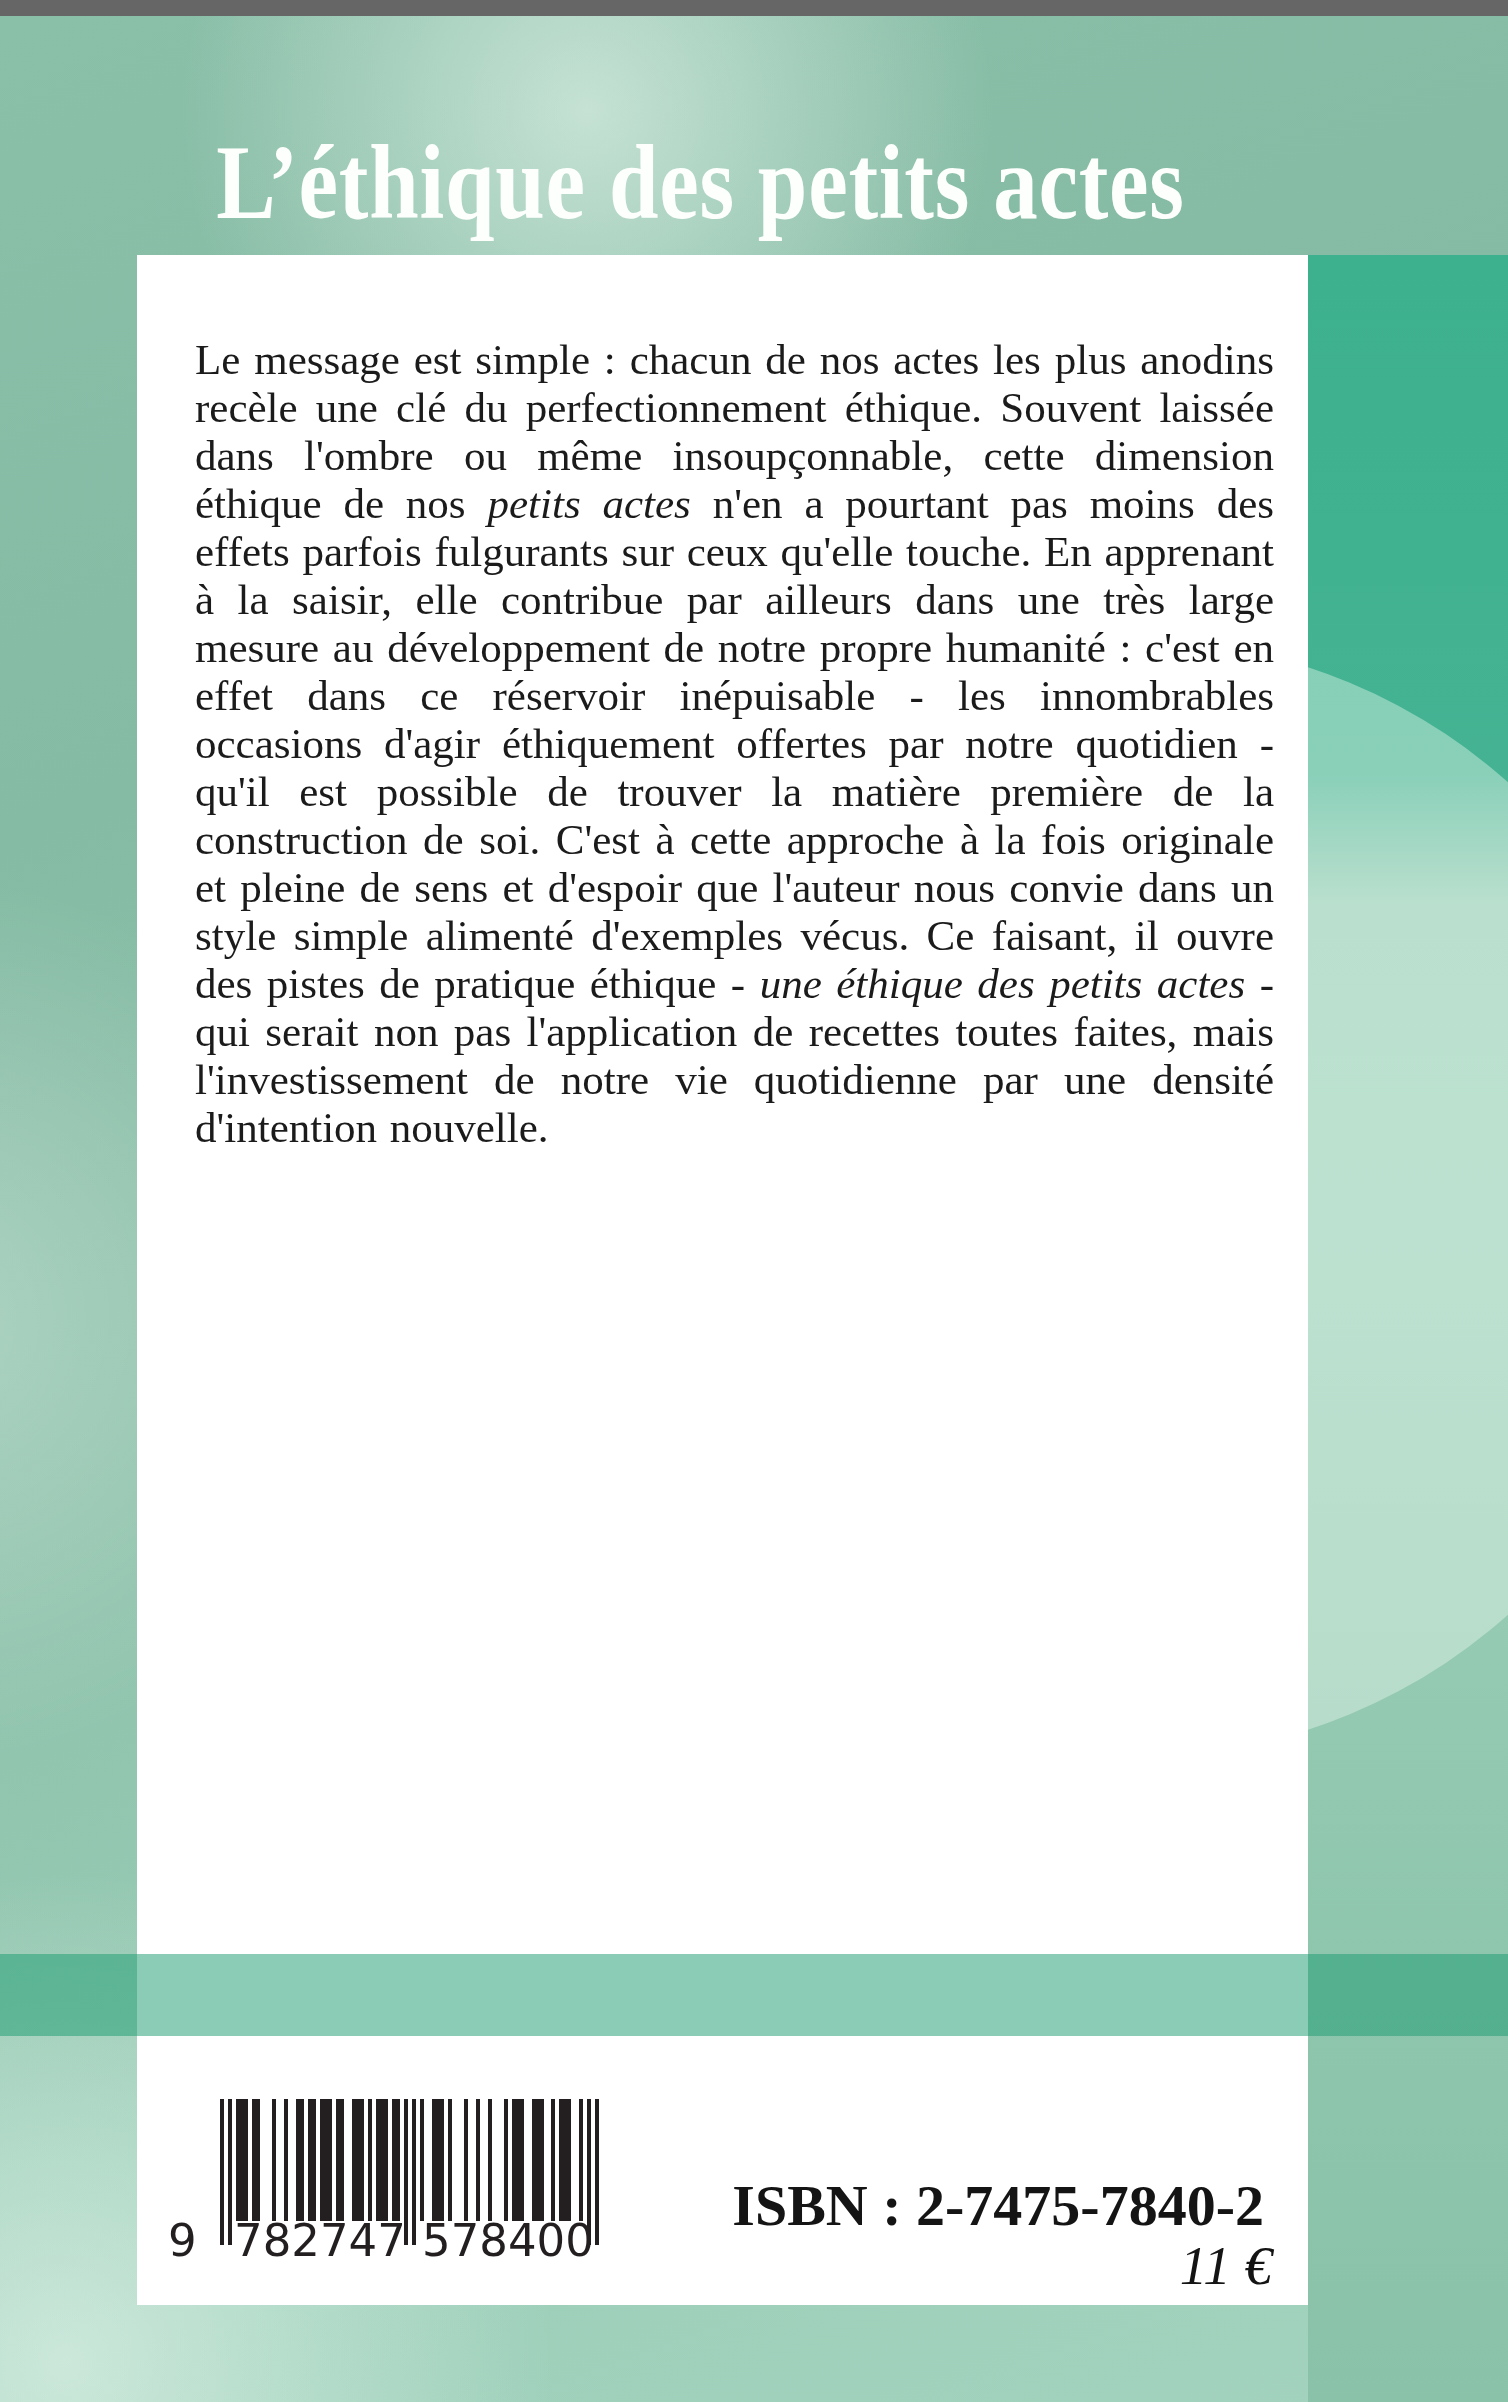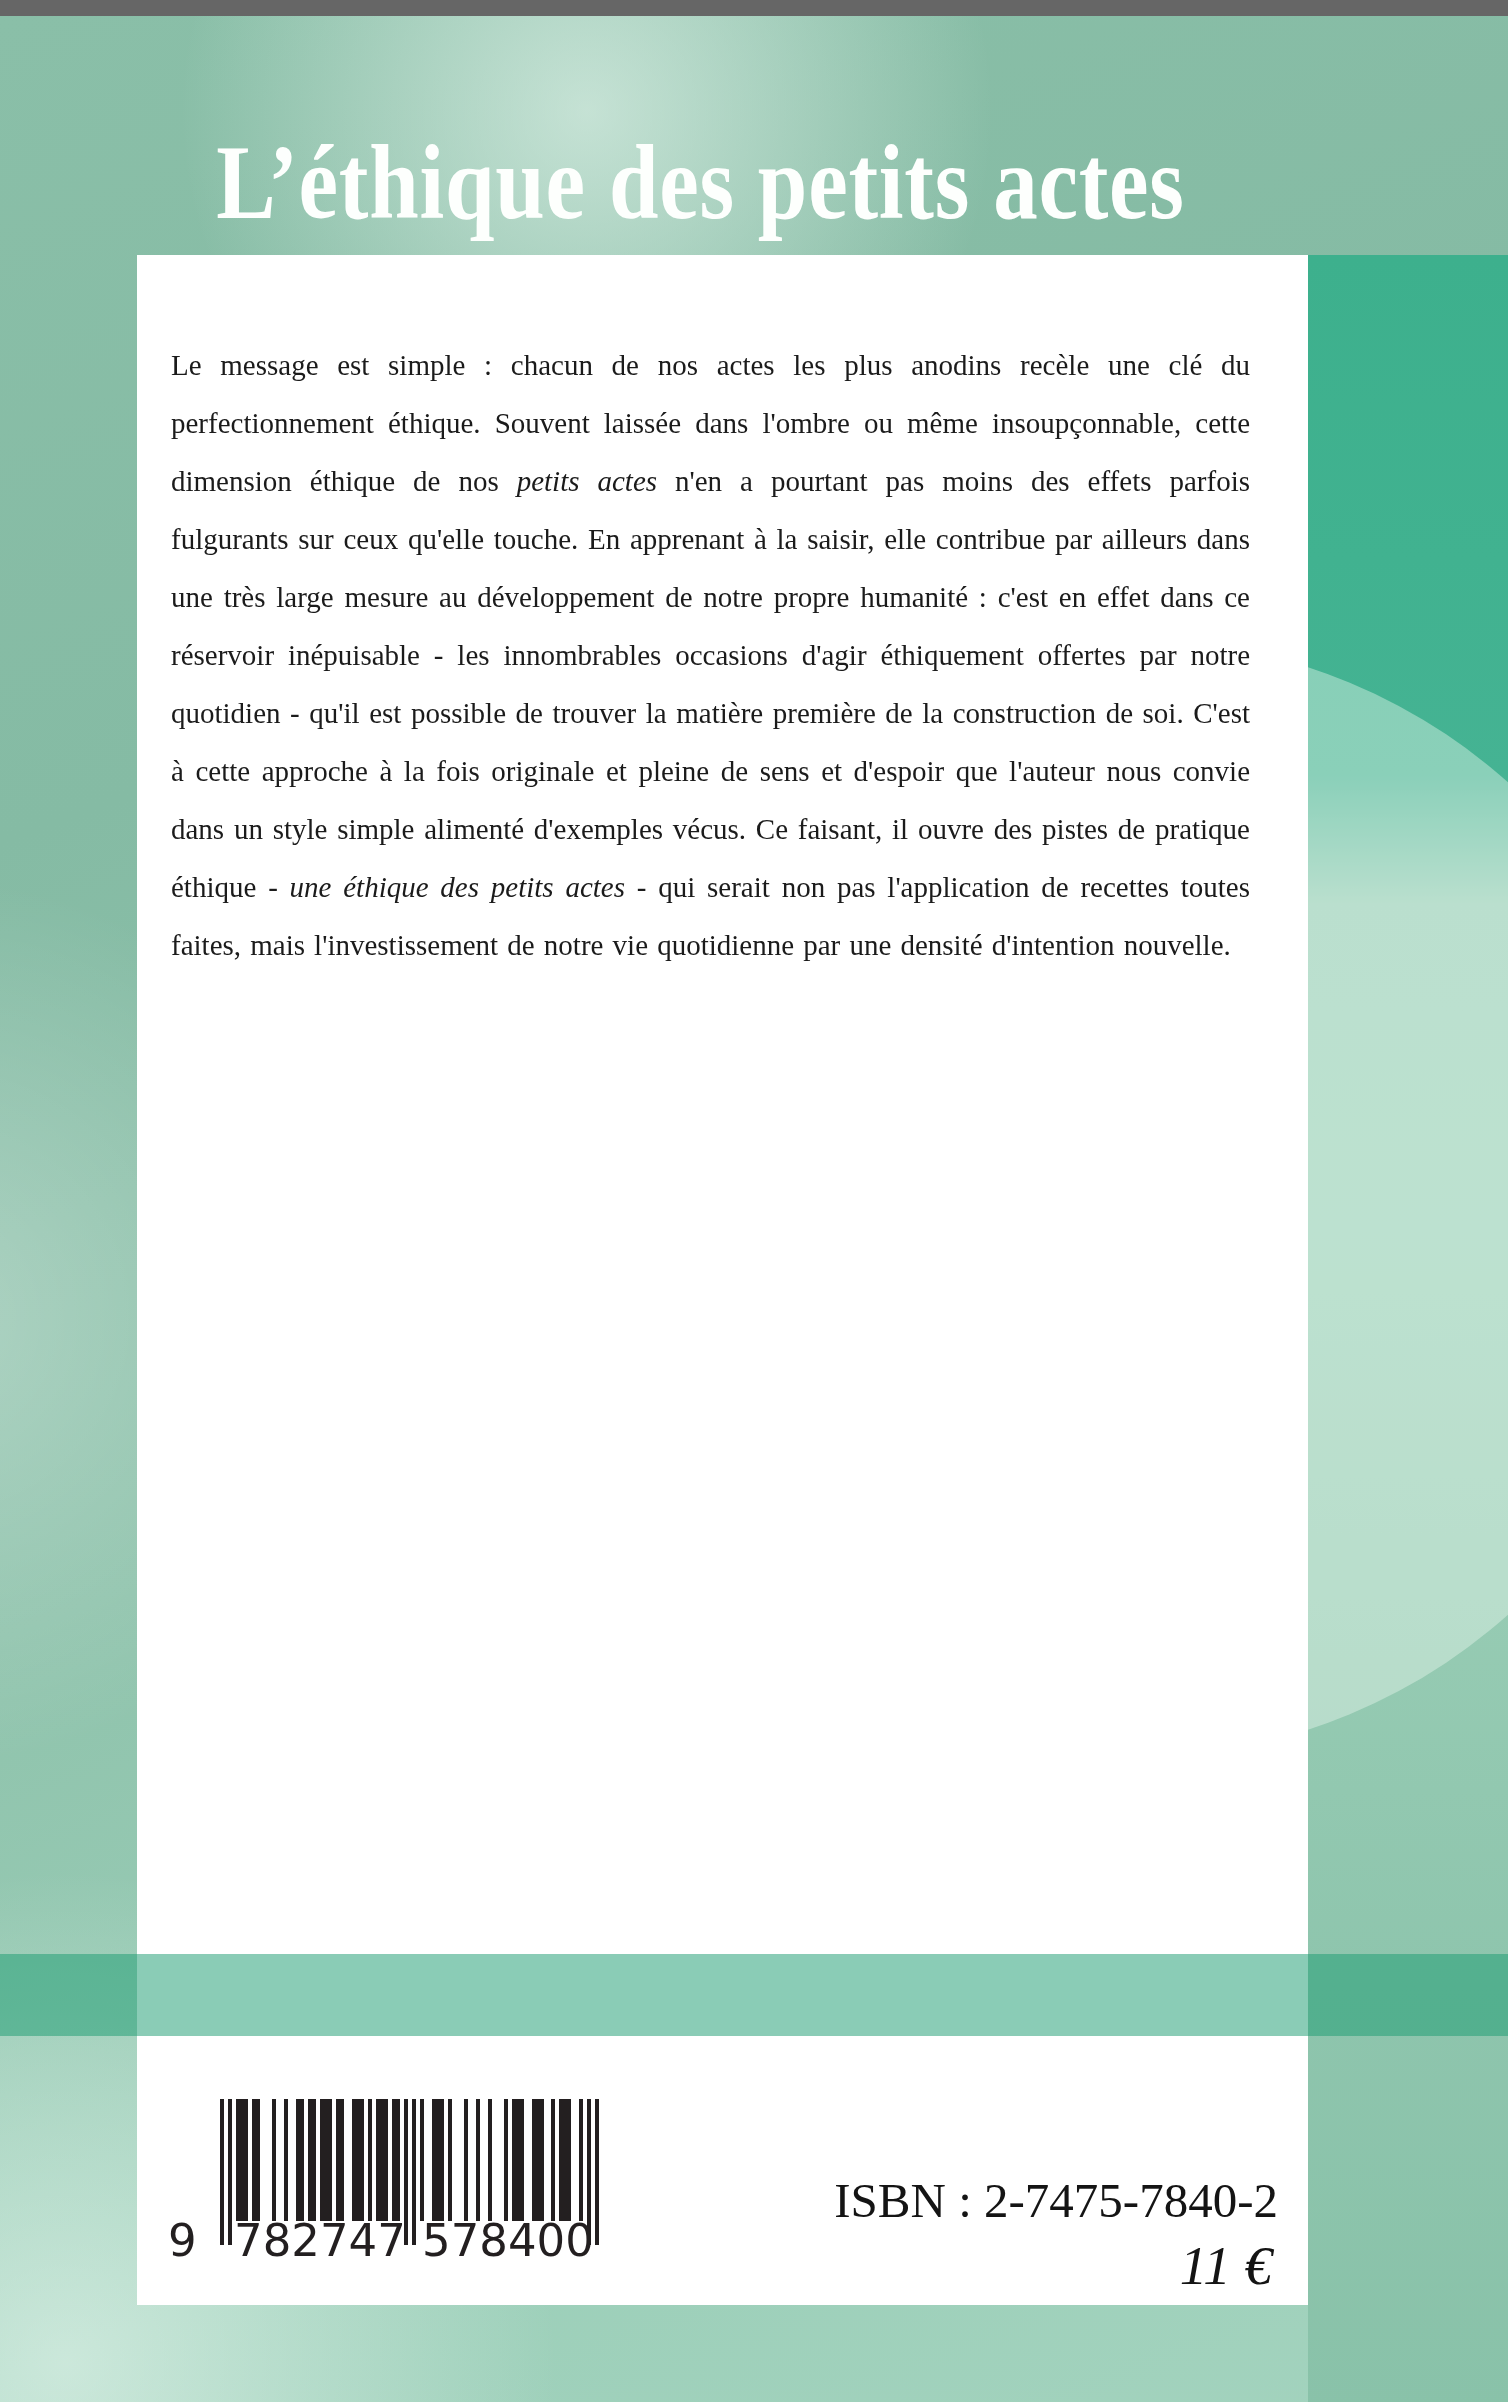--- a/index.html
+++ b/index.html
@@ -42,22 +42,22 @@
   }
   #title{
     position:absolute;left:114px;top:106px;width:1173px;
     text-align:center;
     font-size:106px;font-weight:bold;color:#fdfffd;
     transform:scaleX(0.84);transform-origin:50% 50%;
     white-space:nowrap;
     letter-spacing:0.9px;
   }
   #blurb{
-    position:absolute;left:171px;top:320px;width:1079px;
-    font-size:29px;line-height:58px;
+    position:absolute;left:195px;top:320px;width:1079px;
+    font-size:43px;line-height:48px;
     text-align:justify;color:#1b1b1b;
     word-spacing:1.9px;
   }
   #blurb em{font-style:italic;}
   
   #barcode{
     position:absolute;left:168px;top:2080px;width:454px;height:175px;
   }
   #barcode-bars{
     position:absolute;left:52px;top:2.8px;width:380px;height:146px;
@@ -67,23 +67,24 @@
   }
   .bc-digit,.bc-group{
     position:absolute;top:122px;
     font-family:"DejaVu Sans", sans-serif;
     font-size:45px;color:#231f20;line-height:1;
     letter-spacing:-0.9px;
     white-space:nowrap;
   }
   .bc-group{display:flex;justify-content:space-between;letter-spacing:0;}
   #isbn{
-    position:absolute;right:230px;top:2156px;
-    font-size:49px;color:#141414;
+    position:absolute;right:244px;top:2156px;
+    font-size:58px;color:#141414;
     white-space:nowrap;
+    font-weight:bold;
   }
   #price{
     position:absolute;right:236px;top:2218px;
     font-size:55px;color:#141414;
     white-space:nowrap;
     font-style:italic;
   }
 </style>
 </head>
 <body>

